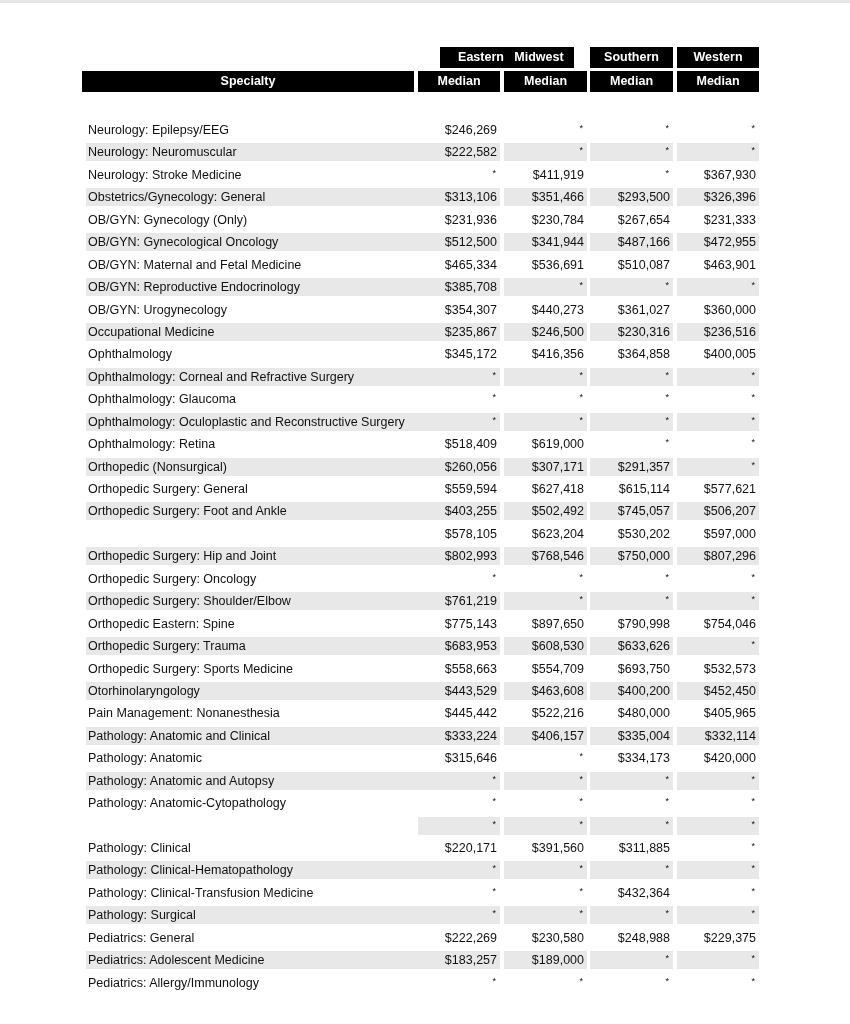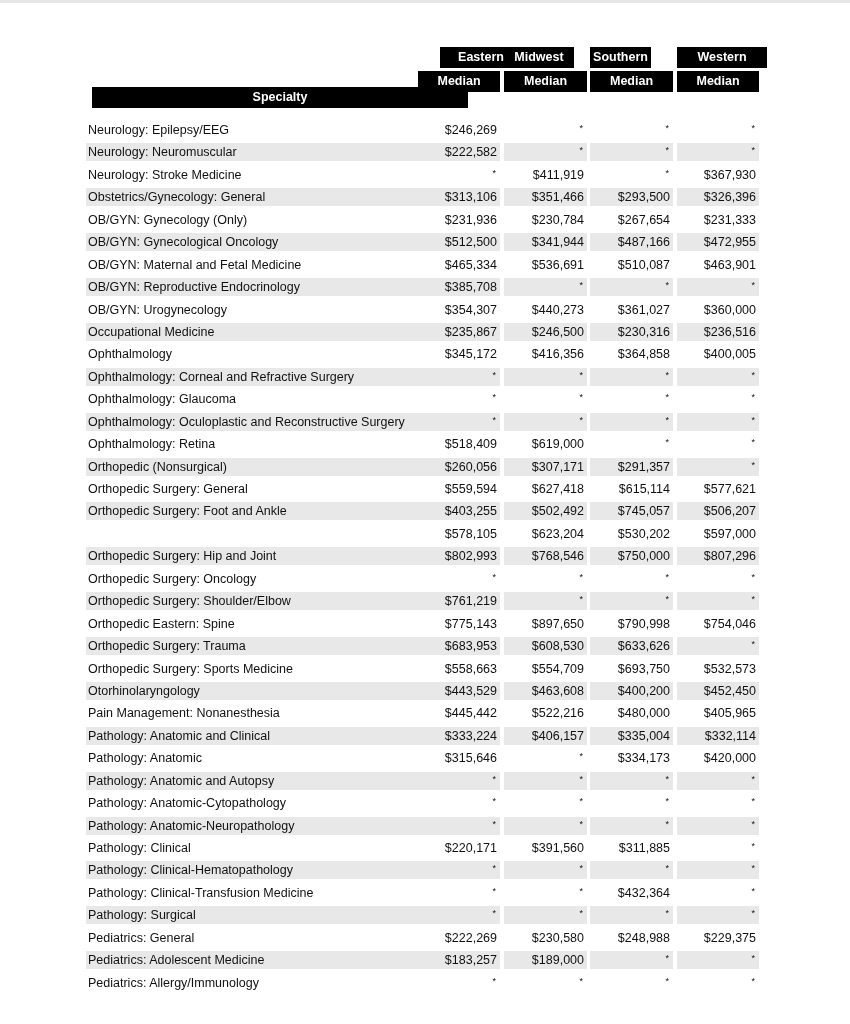--- a/index.html
+++ b/index.html
@@ -68,25 +68,25 @@
   </style>
 </head>
 <body>
 
 <div class="top-edge"></div>
 
 <div>
   <div class="header-row" style="top:47px;">
     <div class="hcell" style="left:440px;width:82px;text-align:center;">Eastern</div>
     <div class="hcell" style="left:504px;width:70px;">Midwest</div>
-    <div class="hcell" style="left:590px;width:61px;">Southern</div>
-    <div class="hcell" style="left:677px;width:90px;">Western</div>
+    <div class="hcell" style="left:590px;width:83px;">Southern</div>
+    <div class="hcell" style="left:677px;width:82px;">Western</div>
   </div>
   <div class="header-row" style="top:71px;">
-    <div class="hcell" style="left:92px;width:376px;margin-top:16px;">Specialty</div>
+    <div class="hcell" style="left:82px;width:332px;">Specialty</div>
     <div class="hcell" style="left:418px;width:82px;">Median</div>
     <div class="hcell" style="left:504px;width:83px;">Median</div>
     <div class="hcell" style="left:590px;width:83px;">Median</div>
     <div class="hcell" style="left:677px;width:82px;">Median</div>
   </div>
 
   <div class="rows" id="rows">
       <div class="row">
         <div class="cell c-spec">Neurology: Epilepsy/EEG</div>
         <div class="cell c-num c-e">$246,269</div>
@@ -297,21 +297,20 @@
         <div class="cell c-num c-w star">*</div>
       </div>
       <div class="row">
         <div class="cell c-spec">Pathology: Anatomic-Cytopathology</div>
         <div class="cell c-num c-e star">*</div>
         <div class="cell c-num c-m star">*</div>
         <div class="cell c-num c-s star">*</div>
         <div class="cell c-num c-w star">*</div>
       </div>
       <div class="row shaded">
-        <div class="cell c-spec">Pathology: Anatomic-Neuropathology</div>
         <div class="cell c-num c-e star">*</div>
         <div class="cell c-num c-m star">*</div>
         <div class="cell c-num c-s star">*</div>
         <div class="cell c-num c-w star">*</div>
       </div>
       <div class="row">
         <div class="cell c-spec">Pathology: Clinical</div>
         <div class="cell c-num c-e">$220,171</div>
         <div class="cell c-num c-m">$391,560</div>
         <div class="cell c-num c-s">$311,885</div>

